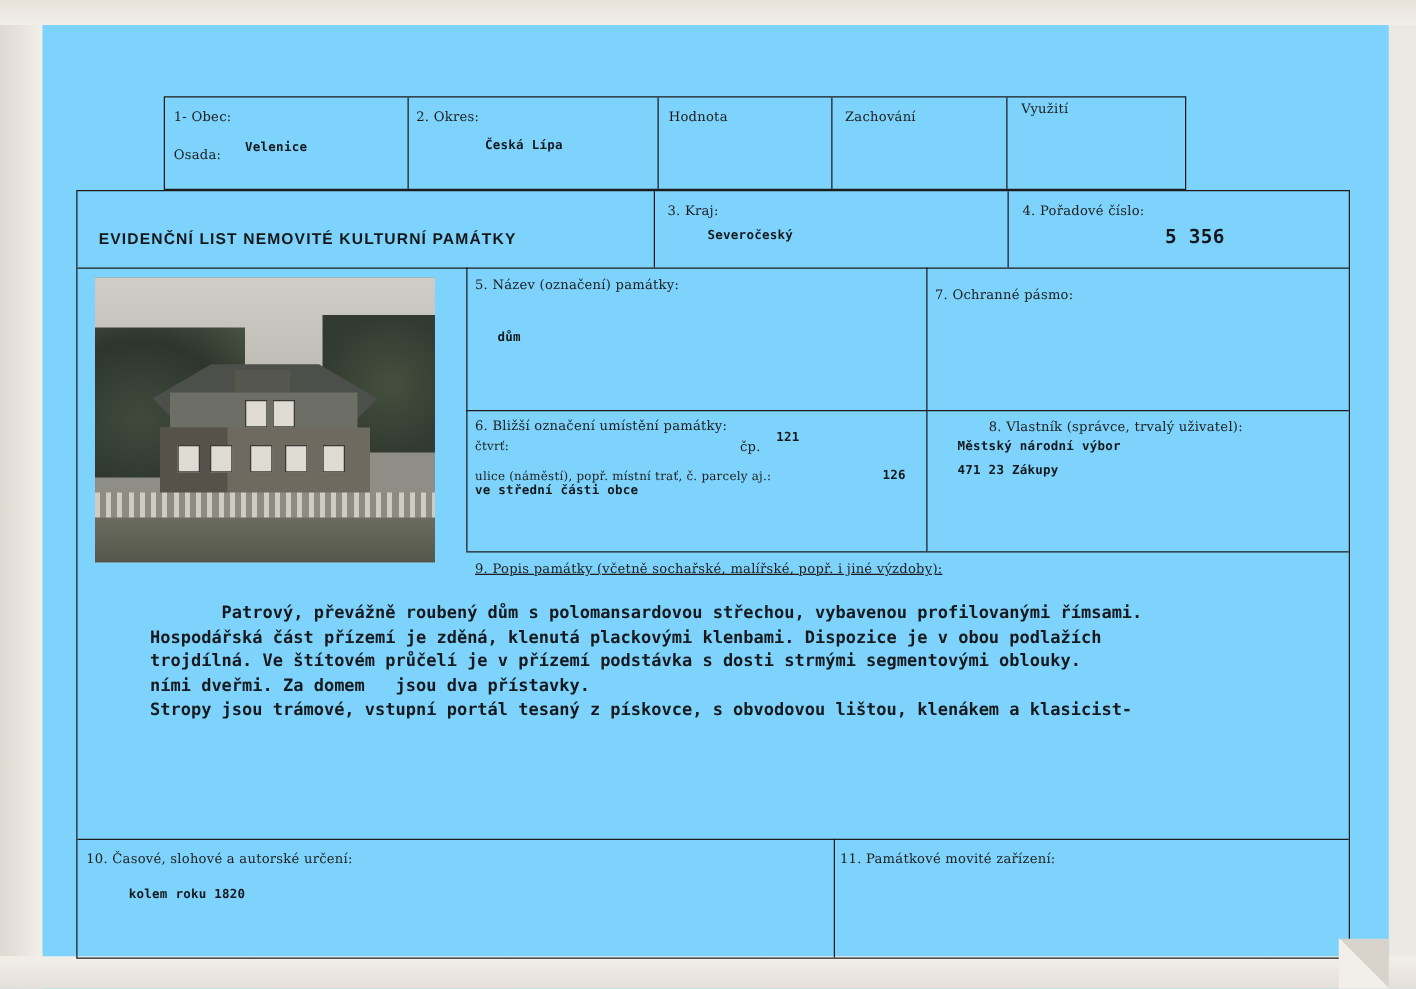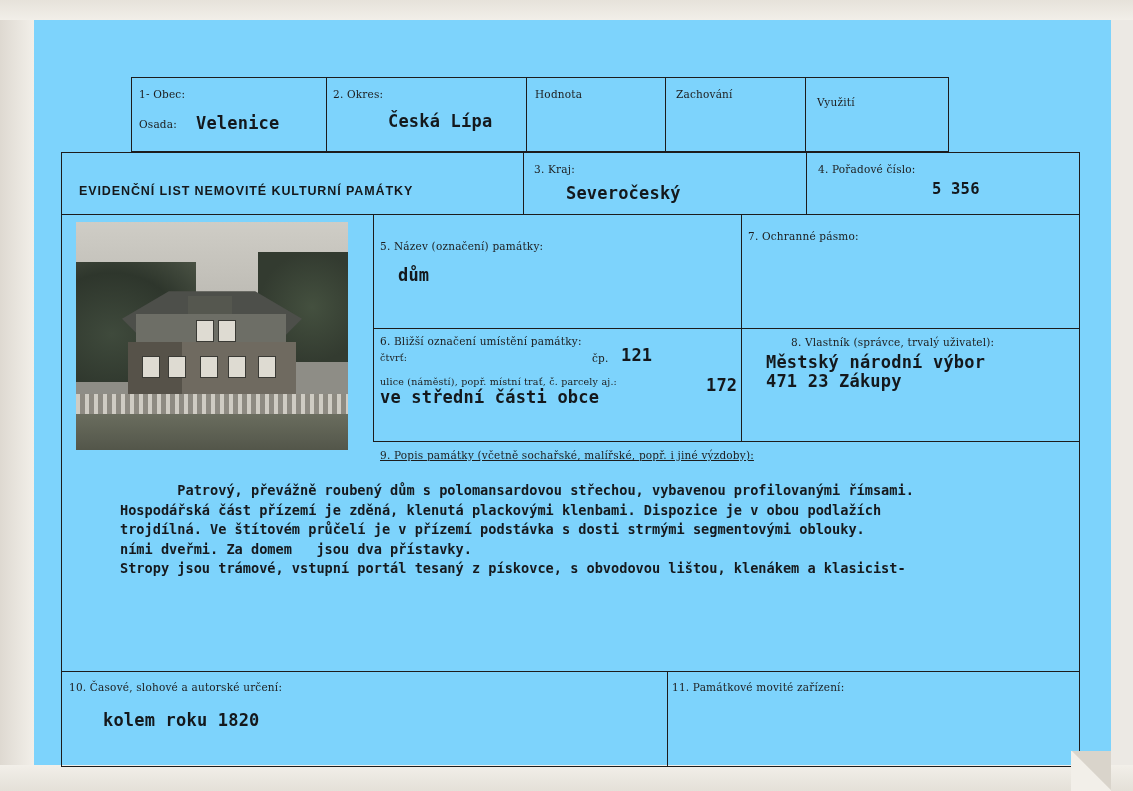--- a/index.html
+++ b/index.html
@@ -23,21 +23,21 @@
 
   .box{position:absolute;border:1px solid #1c1c1c;box-sizing:border-box;}
   .lbl{
     font-size:10.5px;color:#1d1d1d;
     font-family:"DejaVu Serif", serif;
     letter-spacing:.2px;
   }
   .lbl-sm{font-size:9.5px;}
   .typed{
     font-family:"DejaVu Sans Mono", monospace;
-    font-size:17px;color:#14181c;letter-spacing:.2px;
+    font-size:10px;color:#14181c;letter-spacing:.2px;
     font-weight:700;
   }
   .title{
     font-family:"Liberation Sans", sans-serif;
     font-size:12.5px;font-weight:700;letter-spacing:.9px;color:#15181b;
   }
 
   
   #top-row{left:131px;top:77px;width:818px;height:75px;}
   .vline{position:absolute;width:1px;background:#1c1c1c;}
@@ -89,21 +89,21 @@
 
   <div class="lbl cell-label" style="left:139px;top:88px;">1- Obec:</div>
   <div class="lbl cell-label" style="left:139px;top:118px;">Osada:</div>
   <div class="typed" style="position:absolute;left:196px;top:113px;">Velenice</div>
 
   <div class="lbl cell-label" style="left:333px;top:88px;">2. Okres:</div>
   <div class="typed" style="position:absolute;left:388px;top:111px;">Česká Lípa</div>
 
   <div class="lbl cell-label" style="left:535px;top:88px;">Hodnota</div>
   <div class="lbl cell-label" style="left:676px;top:88px;">Zachování</div>
-  <div class="lbl cell-label" style="left:817px;top:96px;text-align:right;">Využití</div>
+  <div class="lbl cell-label" style="left:817px;top:81px;text-align:right;">Využití</div>
 
   <div class="box" id="main-frame">
 
     <div class="hline" style="left:0;top:61px;width:1017px;"></div>
 
     <div class="vline" style="left:461px;top:0;height:61px;"></div>
     <div class="vline" style="left:744px;top:0;height:61px;"></div>
 
     <div class="vline" style="left:311px;top:61px;height:227px;"></div>
     <div class="vline" style="left:679px;top:61px;height:114px;"></div>
@@ -137,33 +137,33 @@
     <div class="win" style="left:142px;top:98px;"></div>
     <div class="win" style="left:66px;top:134px;"></div>
     <div class="win" style="left:92px;top:134px;"></div>
     <div class="win" style="left:124px;top:134px;"></div>
     <div class="win" style="left:152px;top:134px;"></div>
     <div class="win" style="left:182px;top:134px;"></div>
     <div class="fence"></div>
     <div class="grass"></div>
   </div>
 
-  <div class="lbl" style="position:absolute;left:380px;top:240px;">5. Název (označení) památky:</div>
+  <div class="lbl" style="position:absolute;left:380px;top:222px;">5. Název (označení) památky:</div>
   <div class="typed" style="position:absolute;left:398px;top:265px;">dům</div>
 
   <div class="lbl" style="position:absolute;left:748px;top:230px;">7. Ochranné pásmo:</div>
 
   <div class="lbl" style="position:absolute;left:380px;top:335px;">6. Bližší označení umístění památky:</div>
   <div class="lbl lbl-sm" style="position:absolute;left:380px;top:352px;">čtvrť:</div>
   <div class="lbl" style="position:absolute;left:592px;top:352px;">čp.</div>
   <div class="typed" style="position:absolute;left:621px;top:345px;">121</div>
 
   <div class="lbl lbl-sm" style="position:absolute;left:380px;top:376px;">ulice (náměstí), popř. místní trať, č. parcely aj.:</div>
   <div class="typed" style="position:absolute;left:380px;top:387px;">ve střední části obce</div>
-  <div class="typed" style="position:absolute;left:706px;top:375px;">172</div>
+  <div class="typed" style="position:absolute;left:706px;top:375px;">126</div>
 
   <div class="lbl" style="position:absolute;left:748px;top:336px;margin-left:43px;">8. Vlastník (správce, trvalý uživatel):</div>
   <div class="typed" style="position:absolute;left:766px;top:352px;">Městský národní výbor</div>
   <div class="typed" style="position:absolute;left:766px;top:371px;">471 23 Zákupy</div>
 
   <div class="lbl" style="position:absolute;left:380px;top:449px;text-decoration:underline;">9. Popis památky (včetně sochařské, malířské, popř. i jiné výzdoby):</div>
   <div id="popis-lines" style="position:absolute;left:120px;top:481px;width:950px;">
       <div class="desc-line">       Patrový, převážně roubený dům s polomansardovou střechou, vybavenou profilovanými římsami.</div>
       <div class="desc-line">Hospodářská část přízemí je zděná, klenutá plackovými klenbami. Dispozice je v obou podlažích</div>
       <div class="desc-line">trojdílná. Ve štítovém průčelí je v přízemí podstávka s dosti strmými segmentovými oblouky.</div>

